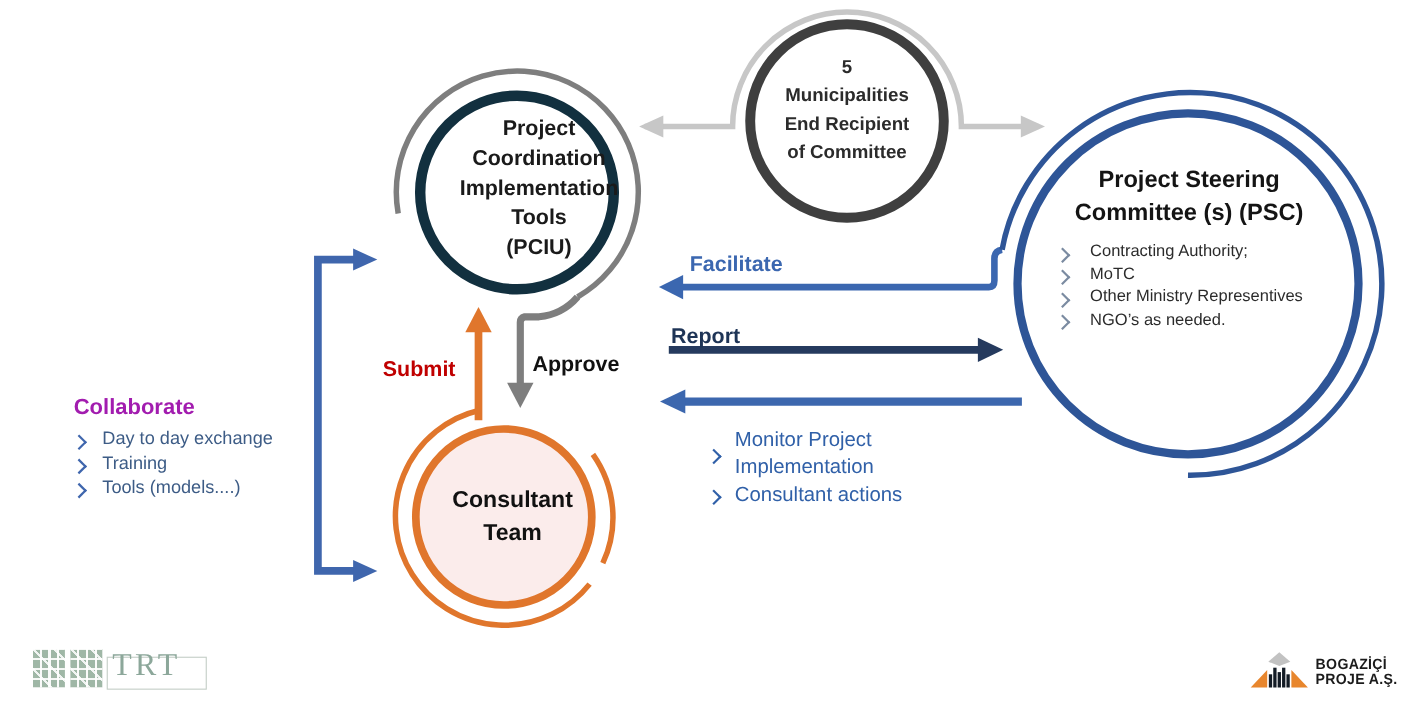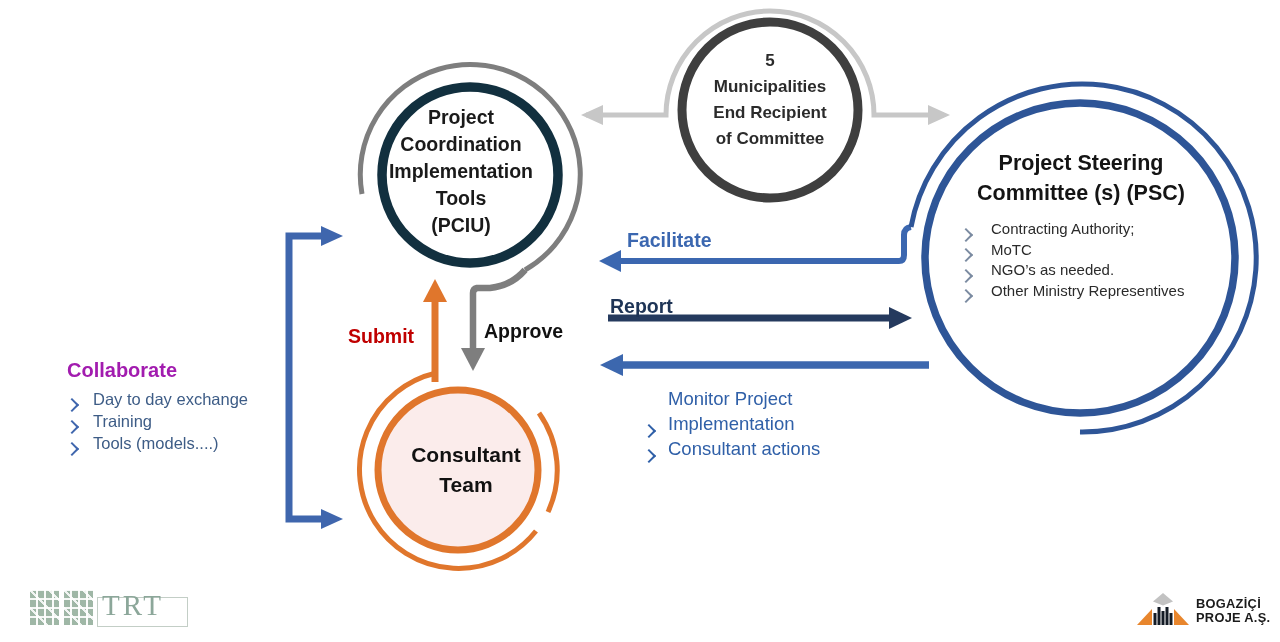--- a/index.html
+++ b/index.html
@@ -2,26 +2,26 @@
 <html><head>
 <meta charset="utf-8">
 <style>
   html,body{margin:0;padding:0;background:#fff;}
   .canvas{position:relative;width:1280px;height:642px;background:#fff;overflow:hidden;
           font-family:"Liberation Sans","DejaVu Sans",sans-serif;}
   .abs{position:absolute;}
   svg{display:block;}
   .ctext{position:absolute;text-align:center;font-weight:bold;color:#1a1a1a;}
   .mun{left:688px;top:48px;width:164px;font-size:17px;line-height:26px;color:#2b2b2b;}
-  .pciu{left:371px;top:104px;width:180px;font-size:19.5px;line-height:27px;}
+  .pciu{left:400px;top:104px;width:180px;font-size:19.5px;line-height:27px;}
   .consult{left:375px;top:440px;width:182px;font-size:21px;line-height:30px;color:#111;}
   .psc-box{position:absolute;left:935px;top:148px;width:292px;}
   .psc-title{font-size:21.5px;line-height:30px;font-weight:bold;color:#141414;text-align:center;}
   .list{margin-top:0;}
-  .row{display:flex;align-items:flex-end;}
+  .row{display:flex;align-items:center;}
   .chev{flex:0 0 auto;width:8px;height:8px;border-style:solid;border-width:0 2.2px 2.2px 0;
         transform:rotate(-45deg);margin-top:5px;}
   .psc-list{margin-top:11px;padding-left:26px;}
   .psc-list .row{font-size:15px;line-height:20.5px;color:#2b2b2b;}
   .psc-list .chev{border-color:#7b8ba1;margin-right:20px;}
   .collab{position:absolute;left:67px;top:357px;width:240px;}
   .collab-title{font-size:20px;font-weight:bold;color:#a21caf;line-height:26px;}
   .collab-list{margin-top:5px;}
   .collab-list .row{font-size:16.5px;line-height:22px;color:#3d5c86;}
   .collab-list .chev{border-color:#3f66ad;margin-right:16px;margin-top:6px;}
@@ -135,25 +135,25 @@
       <div class="row">
           <span class="chev"></span>
           <span>Contracting Authority;</span>
         </div>
       <div class="row">
           <span class="chev"></span>
           <span>MoTC</span>
         </div>
       <div class="row">
           <span class="chev"></span>
+          <span>Other Ministry Representives</span>
+        </div>
+      <div class="row">
+          <span class="chev"></span>
           <span>NGO’s as needed.</span>
-        </div>
-      <div class="row">
-          <span class="chev"></span>
-          <span>Other Ministry Representives</span>
         </div>
     </div>
   </div>
 
   <div class="collab">
     <div class="collab-title">Collaborate</div>
     <div class="list collab-list">
       <div class="row">
           <span class="chev"></span>
           <span>Day to day exchange</span>

